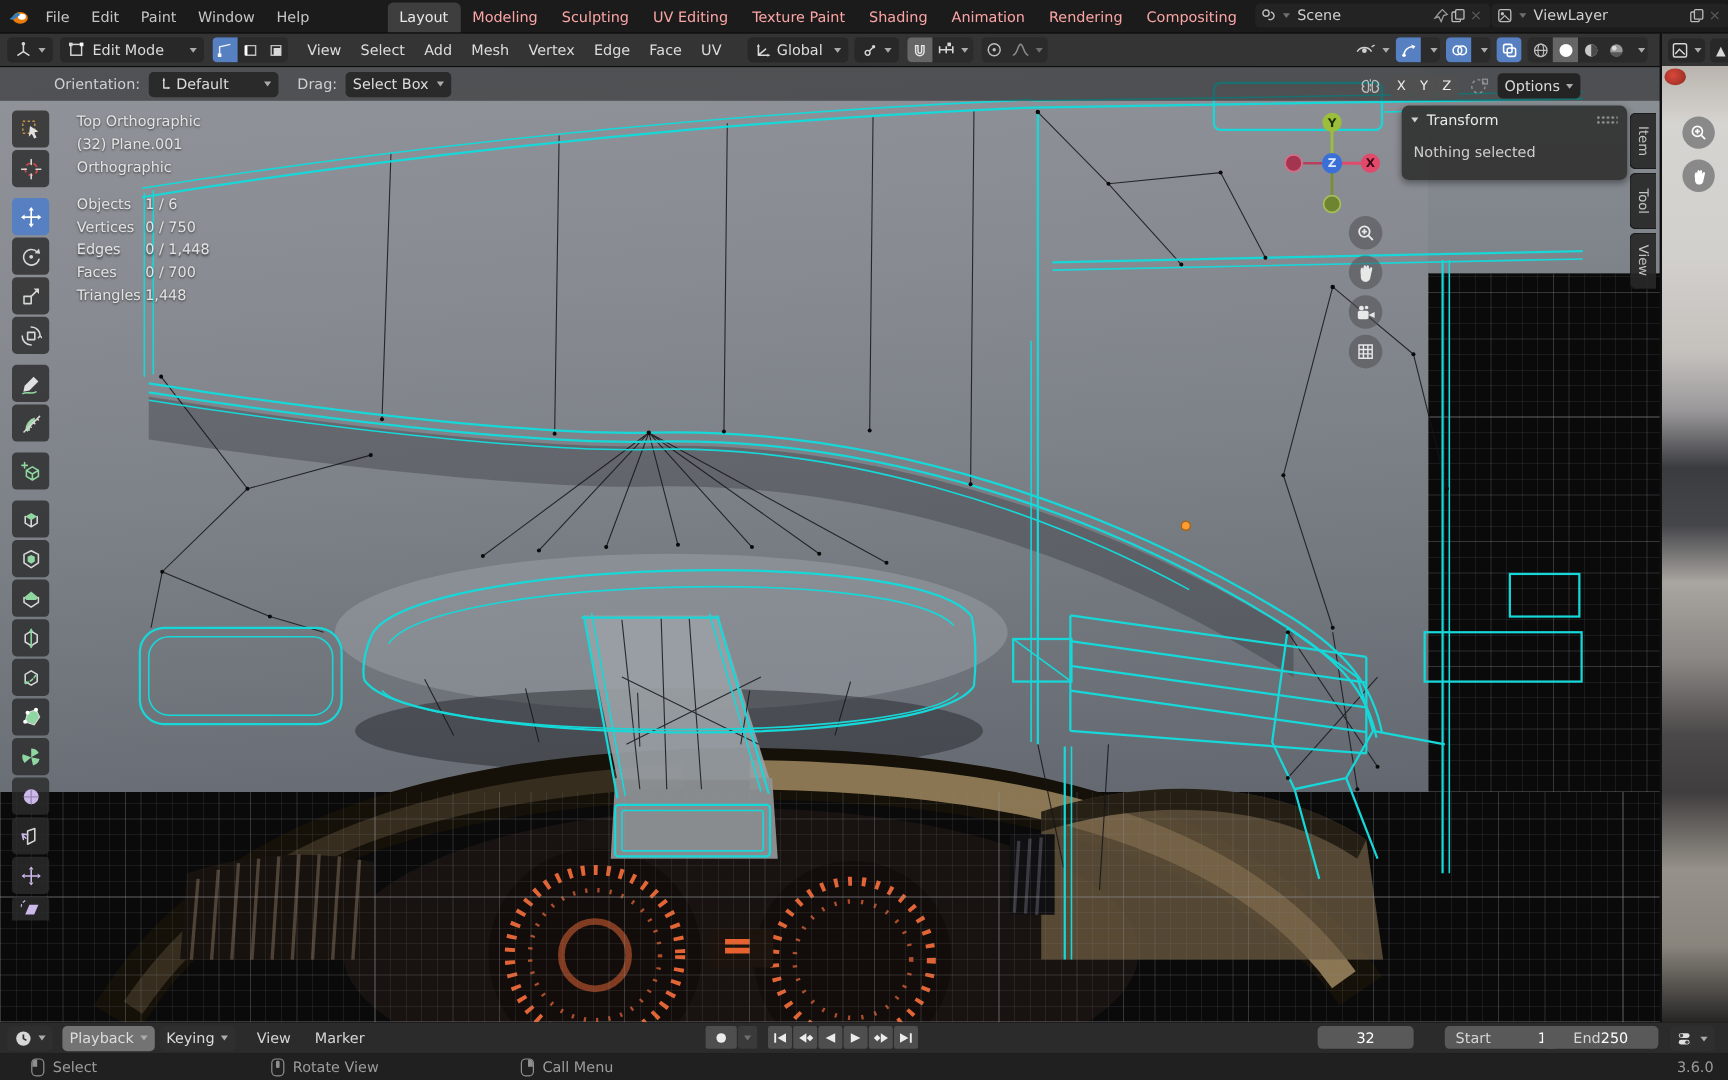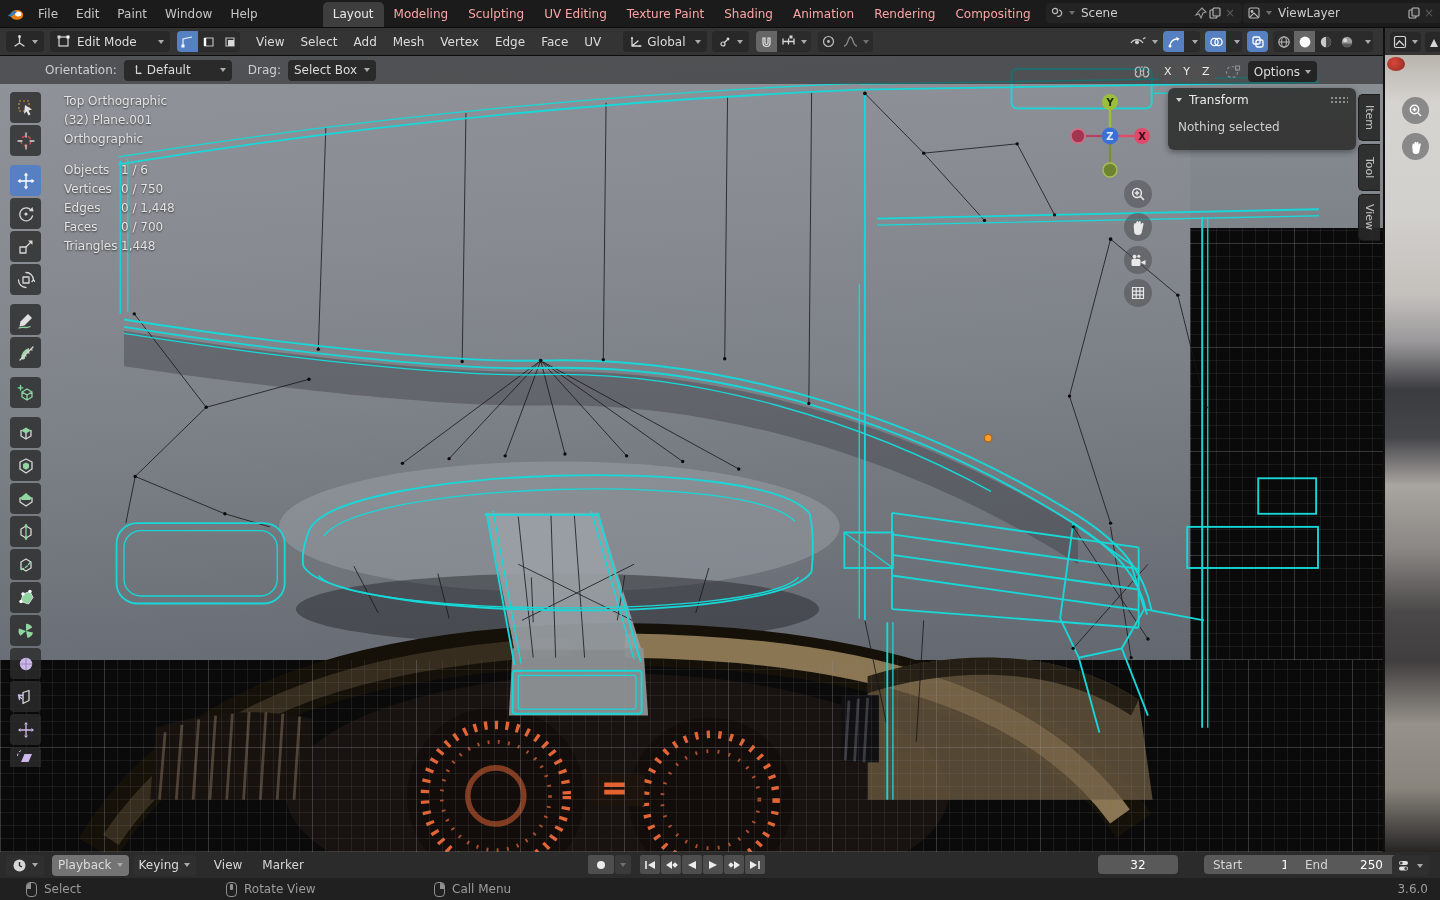--- a/index.html
+++ b/index.html
@@ -800,21 +800,21 @@
         </svg>
     </div>
   </div>
 
   <div class="fld" style="left:1098px;width:80px">32</div>
 
   <div class="fld" style="left:1204px;width:76px;justify-content:space-between;padding:0 9px">
     <span style="color:#d5d5d5">Start</span>
       <span>1</span>
   </div>
-  <div class="fld" style="left:1286px;width:78px;justify-content:space-between;padding:0 19px">
+  <div class="fld" style="left:1286px;width:78px;padding:0 9px">
     <span style="color:#d5d5d5">End</span>
       <span>250</span>
   </div>
   <div class="btn" style="position:absolute;left:1392px;top:3px;background:#2f2f2f">
     <svg width="14" height="13" viewBox="0 0 14 13">
       <rect x="1" y="2" width="9" height="4" rx="2" fill="#e0e0e0"></rect>
         <circle cx="3.2" cy="4" r="1.5" fill="#4a4a4a"></circle>
       <rect x="1" y="7.5" width="9" height="4" rx="2" fill="#e0e0e0"></rect>
         <circle cx="7.8" cy="9.5" r="1.5" fill="#4a4a4a"></circle>
     </svg>

